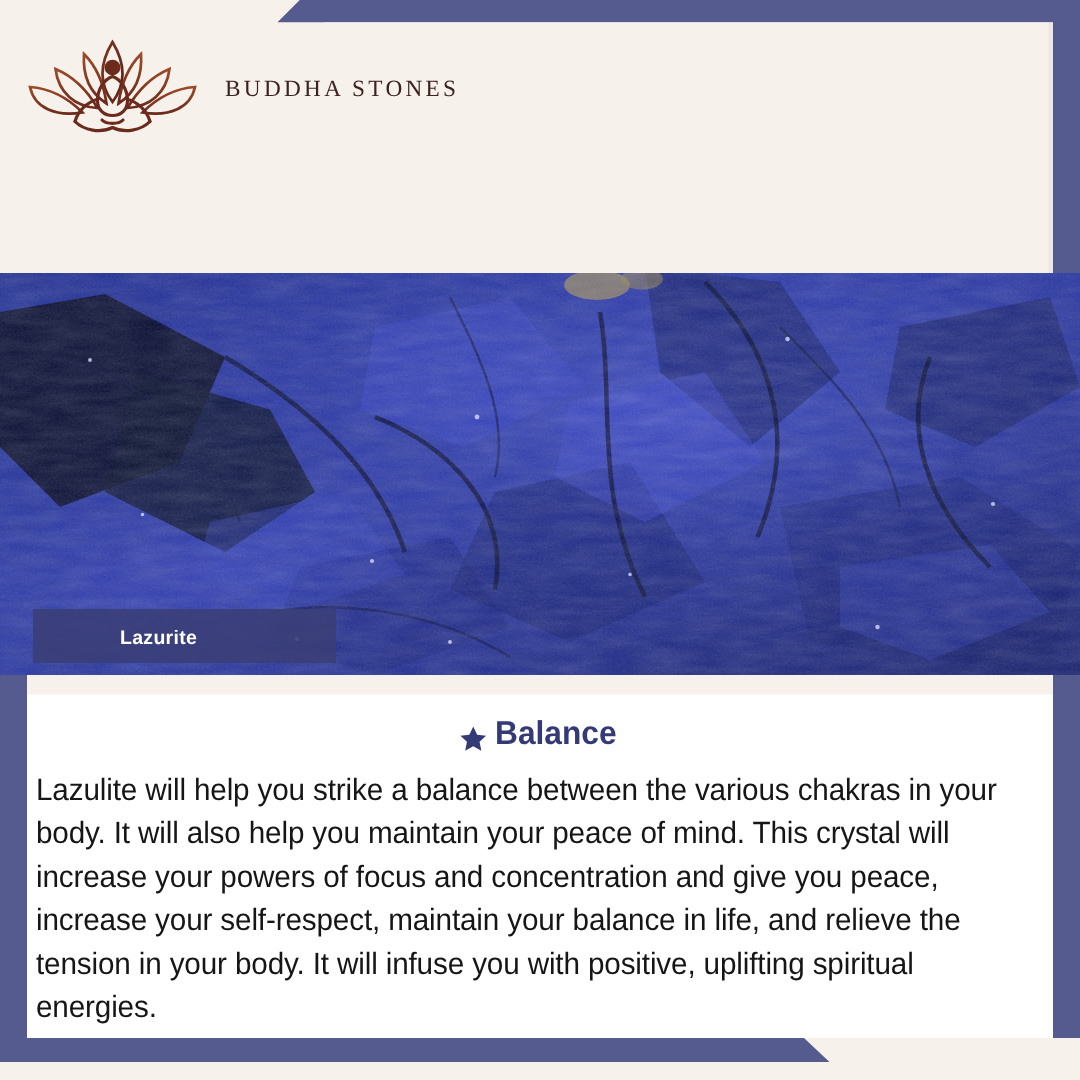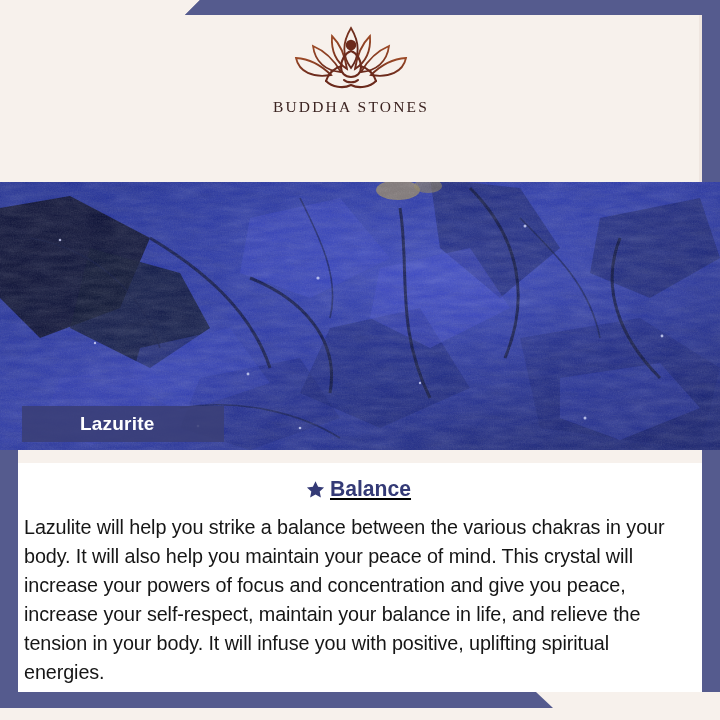--- a/index.html
+++ b/index.html
@@ -75,21 +75,21 @@
     background: #f7f1ec;
     z-index: 1;
   }
 
   .logo-wrap {
     position: absolute;
     left: 0;
     right: 0;
     top: 22px;
     display: flex;
-    flex-direction: column;
+    flex-direction: row;
     align-items: center;
   }
   .logo-mark {
     width: 150px;
     height: 72px;
     display: block;
   }
   .logo-word {
     margin-top: 4px;
     font-family: "Liberation Serif", serif;
@@ -126,21 +126,21 @@
     width: 202px;
     height: 36px;
     background: rgba(58, 63, 118, 0.88);
     display: flex;
     align-items: center;
     z-index: 5;
   }
   .caption-text {
     margin-left: 58px;
     color: #ffffff;
-    font-size: 19px;
+    font-size: 13px;
     font-weight: bold;
     font-family: "Liberation Sans", sans-serif;
     letter-spacing: 0.2px;
     text-align: center;
   }
 
   
   .lower {
     position: absolute;
     left: 0;
@@ -207,23 +207,22 @@
     left: 18px;
     top: 26px;
     width: 684px;
     display: flex;
     justify-content: center;
     align-items: center;
     gap: 0px;
   }
   .benefit {
     display: inline-flex;
-    align-items: center;
+    align-items: flex-end;
     white-space: nowrap;
-    text-decoration: underline;
   }
   .benefit + .benefit { margin-left: 13px; }
   .star-icon {
     display: inline-block;
     width: 19px;
     height: 19px;
     margin-right: 5px;
     color: #343a76;
     flex: 0 0 auto;
   }

